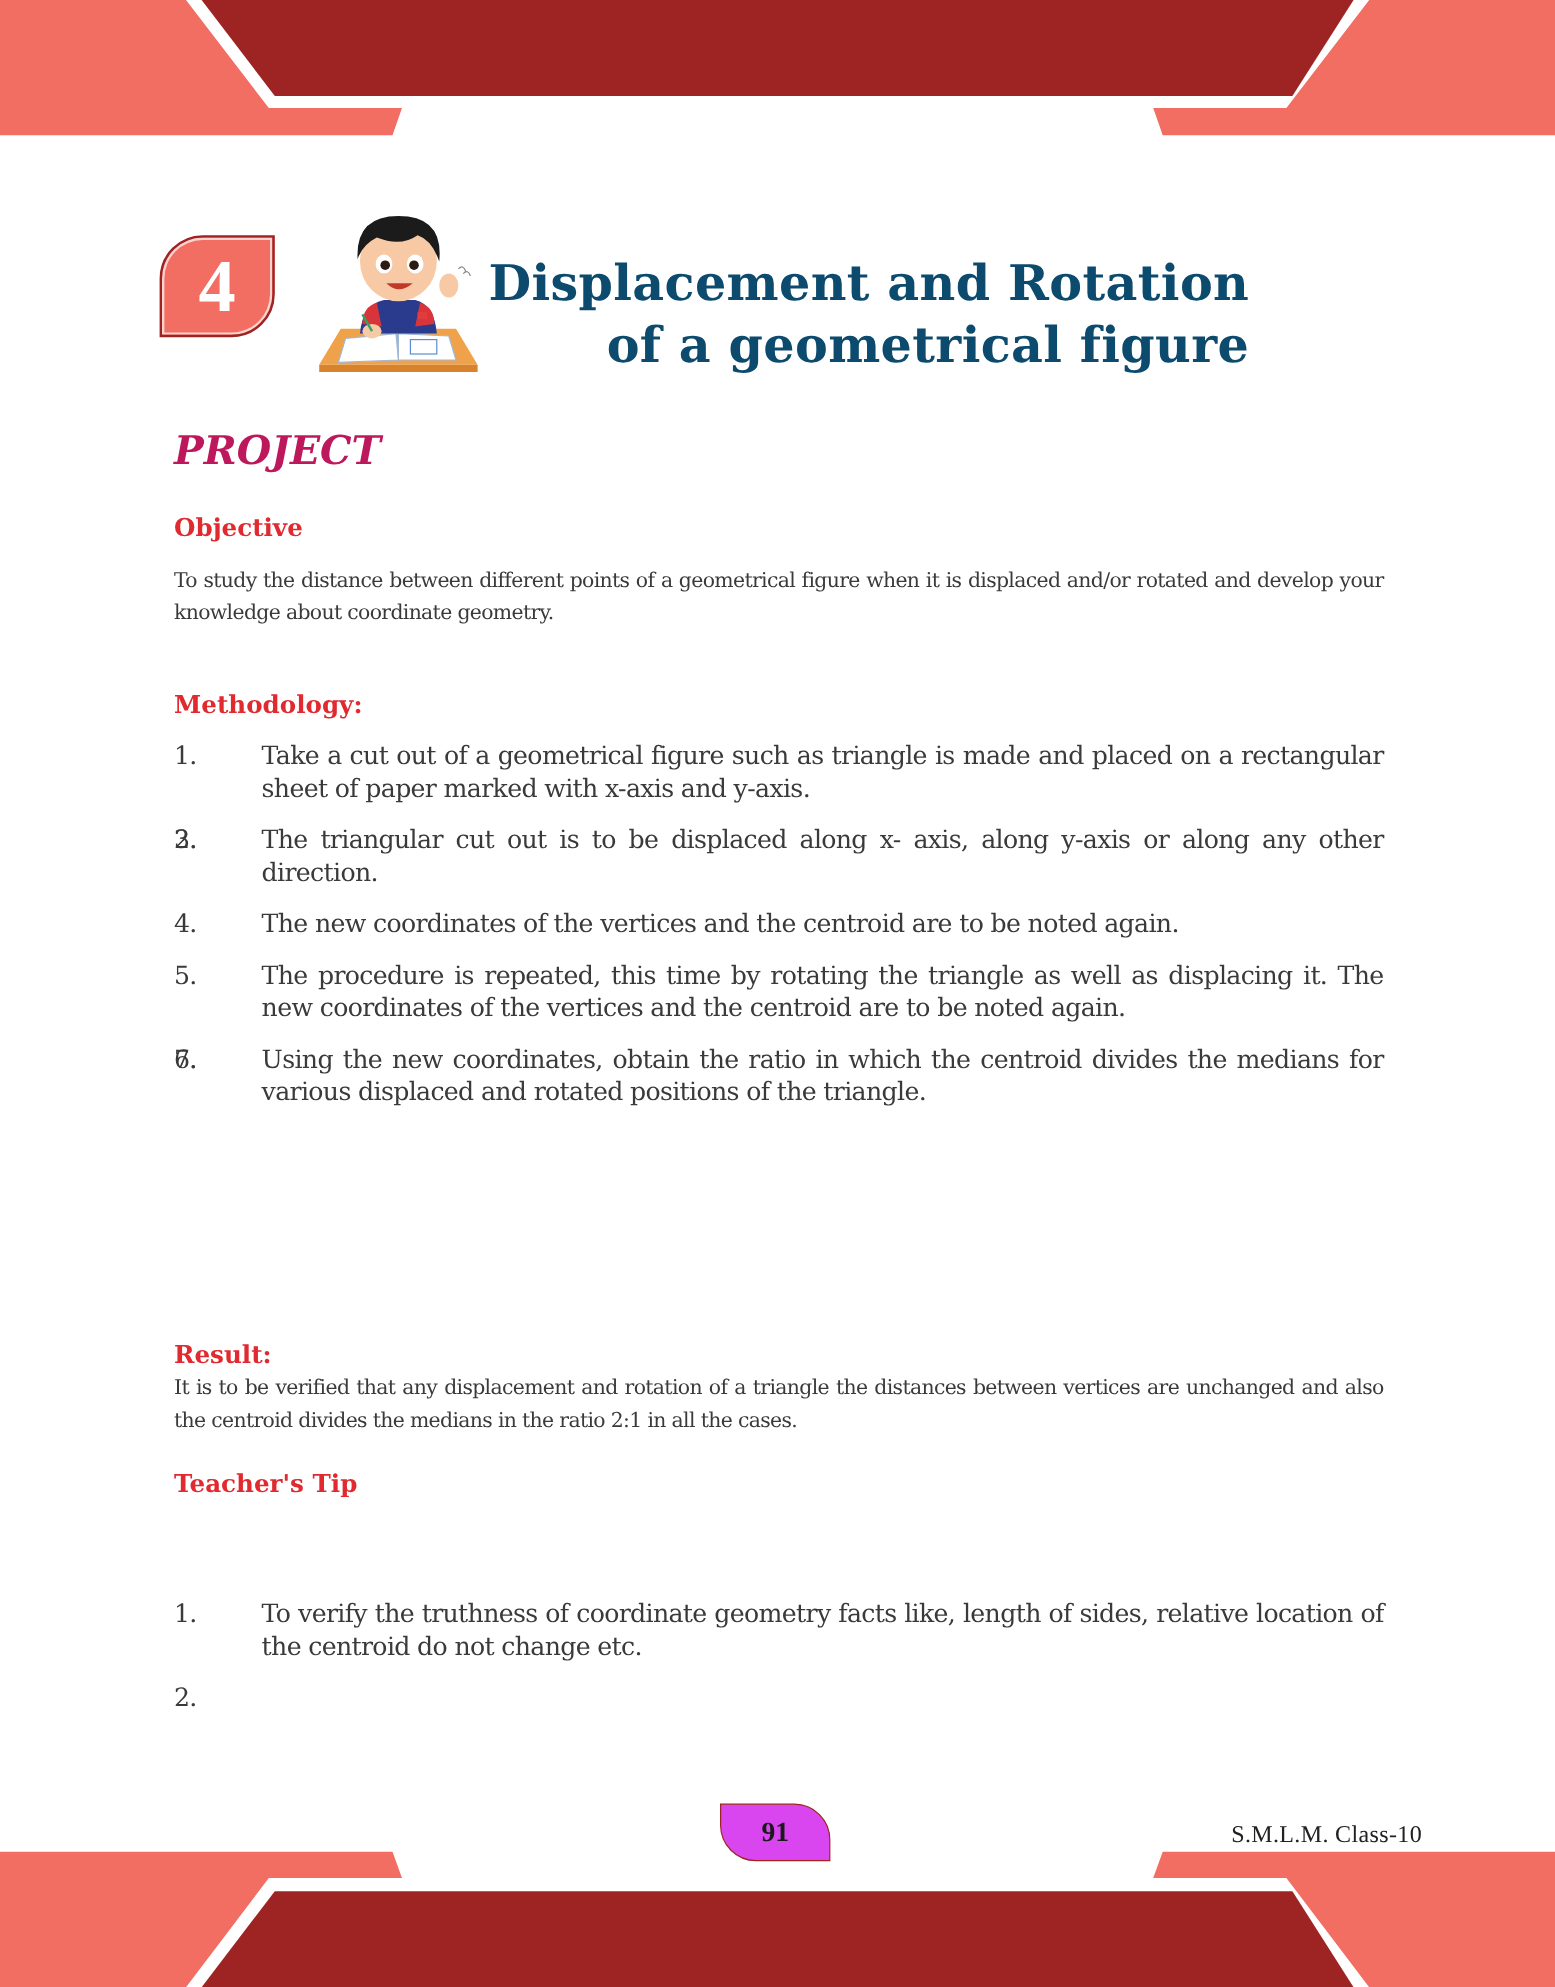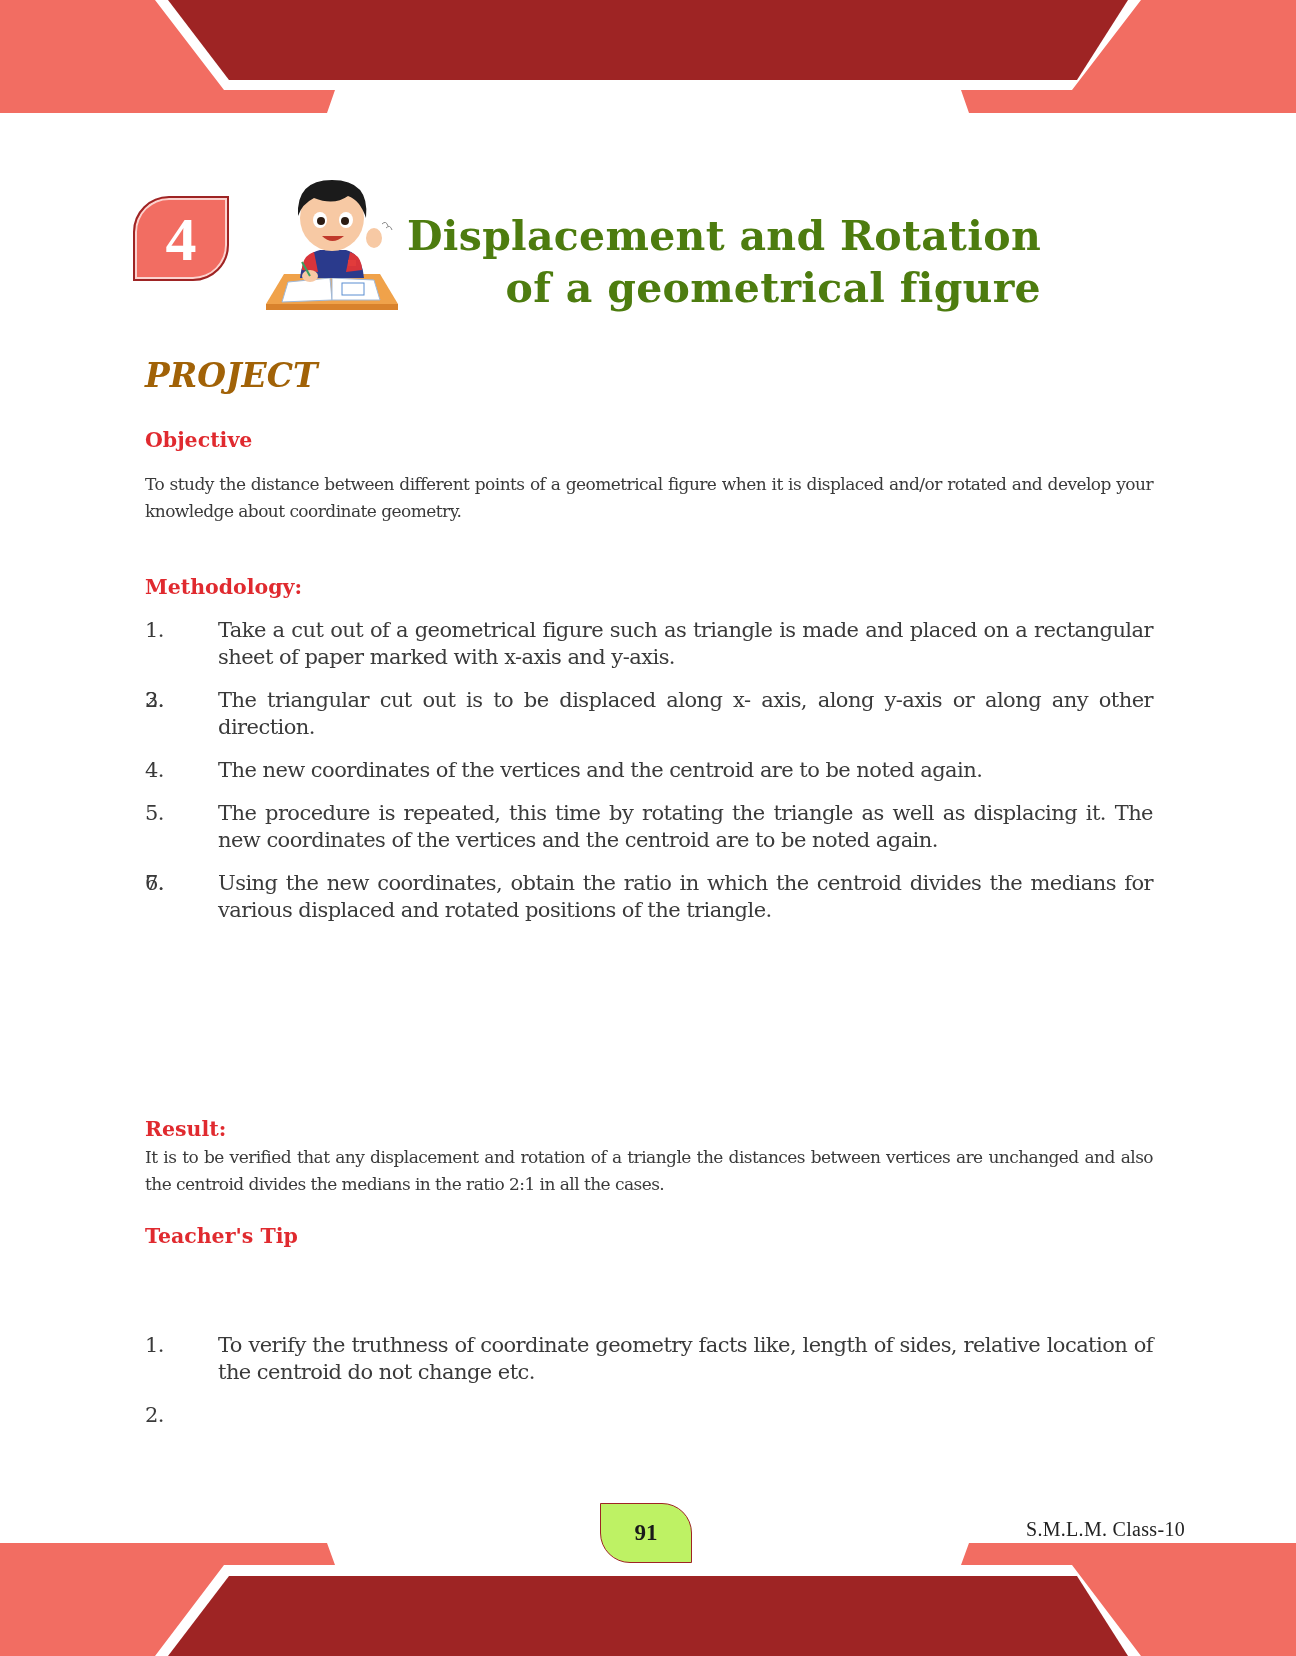--- a/index.html
+++ b/index.html
@@ -11,37 +11,37 @@
     #bottom-deco { bottom:0; height:113px; }
 
     .chapter-badge { position:absolute; left:133px; top:196px; width:96px; height:85px;
       background:#f26d62; border:2px solid #9e2424; box-sizing:border-box;
       border-radius:36px 0 36px 0; box-shadow: inset 0 0 0 2px #fbd3cf; display:flex; align-items:center; justify-content:center; }
     .chapter-badge span { color:#ffffff; font-family:"Liberation Serif", serif; font-weight:bold; font-size:62px; line-height:1; }
 
     .mascot { position:absolute; left:262px; top:166px; width:138px; height:146px; }
 
     .chapter-title { position:absolute; right:255px; top:210px; text-align:right;
-      font-family:"DejaVu Serif", serif; font-weight:bold; font-size:41px; line-height:52px; color:#4d7c0f; letter-spacing:0.3px; }
+      font-family:"DejaVu Serif", serif; font-weight:bold; font-size:41px; line-height:52px; color:#0c4a6e; letter-spacing:0.3px; }
 
     .project-heading { position:absolute; left:145px; top:356px; font-family:"DejaVu Serif", serif;
-      font-weight:bold; font-style:italic; font-size:33px; color:#a16207; }
+      font-weight:bold; font-style:italic; font-size:33px; color:#be185d; }
 
     .section-heading { position:absolute; left:145px; font-family:"DejaVu Serif", serif; font-weight:bold;
       font-size:20.5px; color:#e02a2f; }
 
     .para { position:absolute; left:145px; width:1008px; font-family:"DejaVu Serif", serif;
       font-size:17px; line-height:27px; color:#3a3a3a; text-align:justify; letter-spacing:-0.55px; }
 
     .list { position:absolute; left:145px; width:1008px; margin:0; padding:0; list-style:none; }
     .list li { position:relative; padding-left:73px; font-family:"DejaVu Serif", serif; font-size:21px;
       line-height:27px; color:#3a3a3a; text-align:justify; letter-spacing:-0.55px; }
     .list li .num { position:absolute; left:0; top:0; }
 
-    .page-num { position:absolute; left:600px; top:1503px; width:92px; height:60px; background:#bef264;
+    .page-num { position:absolute; left:600px; top:1503px; width:92px; height:48px; background:#d946ef;
       border:1.5px solid #9e2424; box-sizing:border-box; border-radius:0 30px 0 30px;
       display:flex; align-items:center; justify-content:center; }
     .page-num span { font-family:"Liberation Serif", serif; font-weight:bold; font-size:23px; color:#1a1a1a; }
 
     .footer-label { position:absolute; right:111px; top:1518px; font-family:"Liberation Serif", serif;
       font-size:20px; color:#222; letter-spacing:0.3px; }
   </style>
 </head>
 <body>
 

